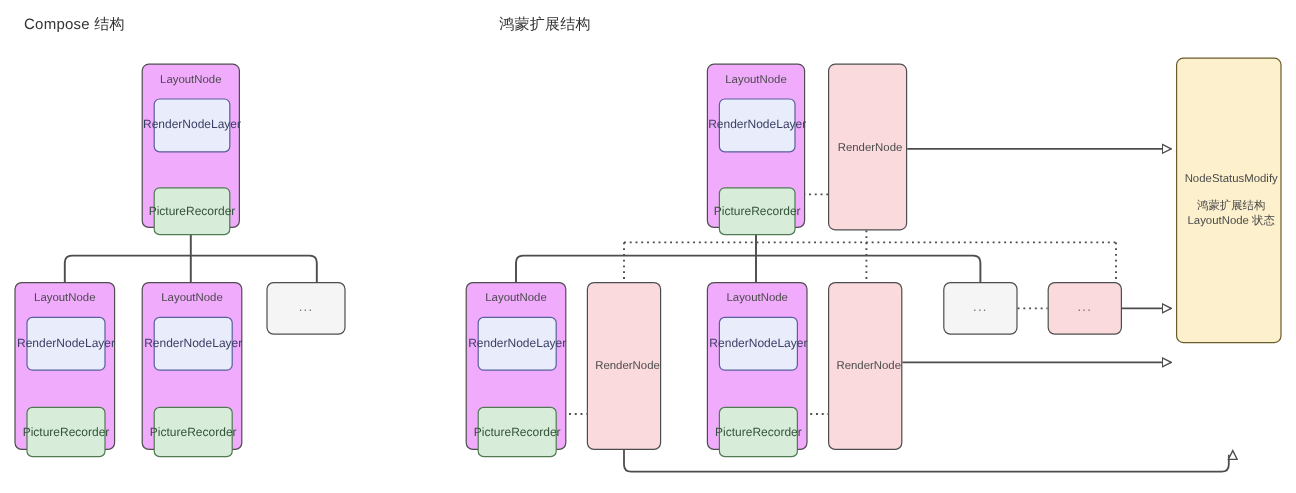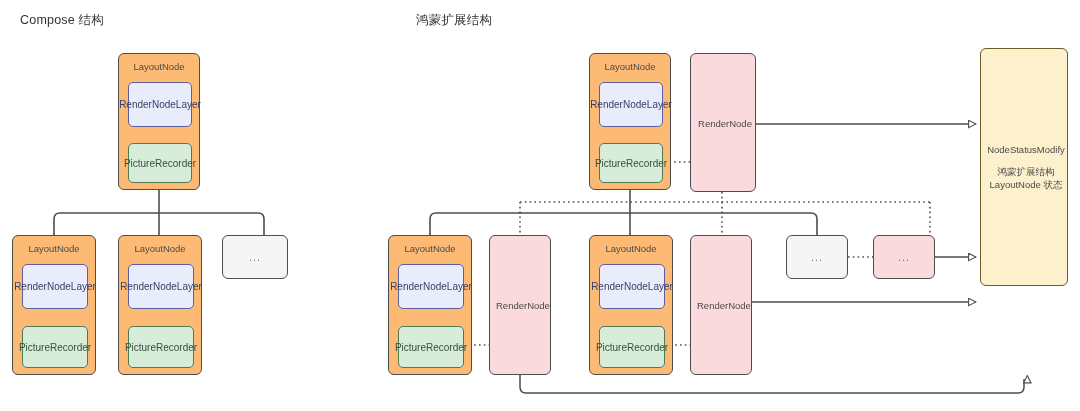--- a/index.html
+++ b/index.html
@@ -5,37 +5,37 @@
   html,body{margin:0;padding:0;background:#ffffff;}
   body{width:1080px;height:411px;position:relative;overflow:hidden;
        font-family:"Liberation Sans","DejaVu Sans",sans-serif;color:#333333;}
   #stage{position:absolute;left:0;top:0;width:1080px;height:411px;}
   #wires{position:absolute;left:0;top:0;width:1080px;height:411px;pointer-events:none;}
 
   .sec-title{position:absolute;font-size:12.5px;color:#333;letter-spacing:.2px;white-space:nowrap;}
 
   .node{position:absolute;box-sizing:border-box;border-radius:6px;
         border:1.4px solid #4d4d4d;background:#f5f5f5;}
-  .node.layout{background:#fdba74;border-color:#4d4d4d;}
+  .node.layout{background:#f0abfc;border-color:#4d4d4d;}
   .node.ellipsis{background:#f5f5f5;border-color:#4d4d4d;}
   .node.rendernode{background:#fadadd;border-color:#4d4d4d;}
   .node.status{background:#fdf0cd;border-color:#6b5c2a;}
 
   .node .caption{position:absolute;left:0;right:0;top:7px;text-align:center;
                  font-size:9.5px;color:#4a4a4a;line-height:12px;}
   .node .ell{position:absolute;left:0;right:0;top:50%;transform:translateY(-50%);
              text-align:center;font-size:11px;color:#777;line-height:11px;letter-spacing:1px;}
   .node .vcenter{position:absolute;left:6px;right:2px;top:50%;transform:translateY(-50%);
                  text-align:center;font-size:9.5px;color:#4a4a4a;line-height:13px;}
 
   .inner{position:absolute;box-sizing:border-box;border-radius:5px;
          display:flex;align-items:center;justify-content:center;text-align:center;
          font-size:10px;line-height:11px;padding:0 3px;}
   .inner.rnl{background:#e9ecfa;border:1.2px solid #5a5f9e;color:#3b3f63;}
-  .inner.pr{background:#d7ecd9;border:1.2px solid #4f7a52;color:#33523a;}
+  .inner.pr{background:#d7ecd9;border:1.2px solid #4f7a52;color:#33523a;margin-top:13px;}
 
   .status-title{font-size:9.5px;color:#4a4a4a;}
   .status-sub{font-size:9.5px;color:#4a4a4a;}
 </style>
 </head>
 <body>
 
 <div id="stage">
 
   <svg id="wires" viewBox="0 0 1080 411" xmlns="http://www.w3.org/2000/svg">

